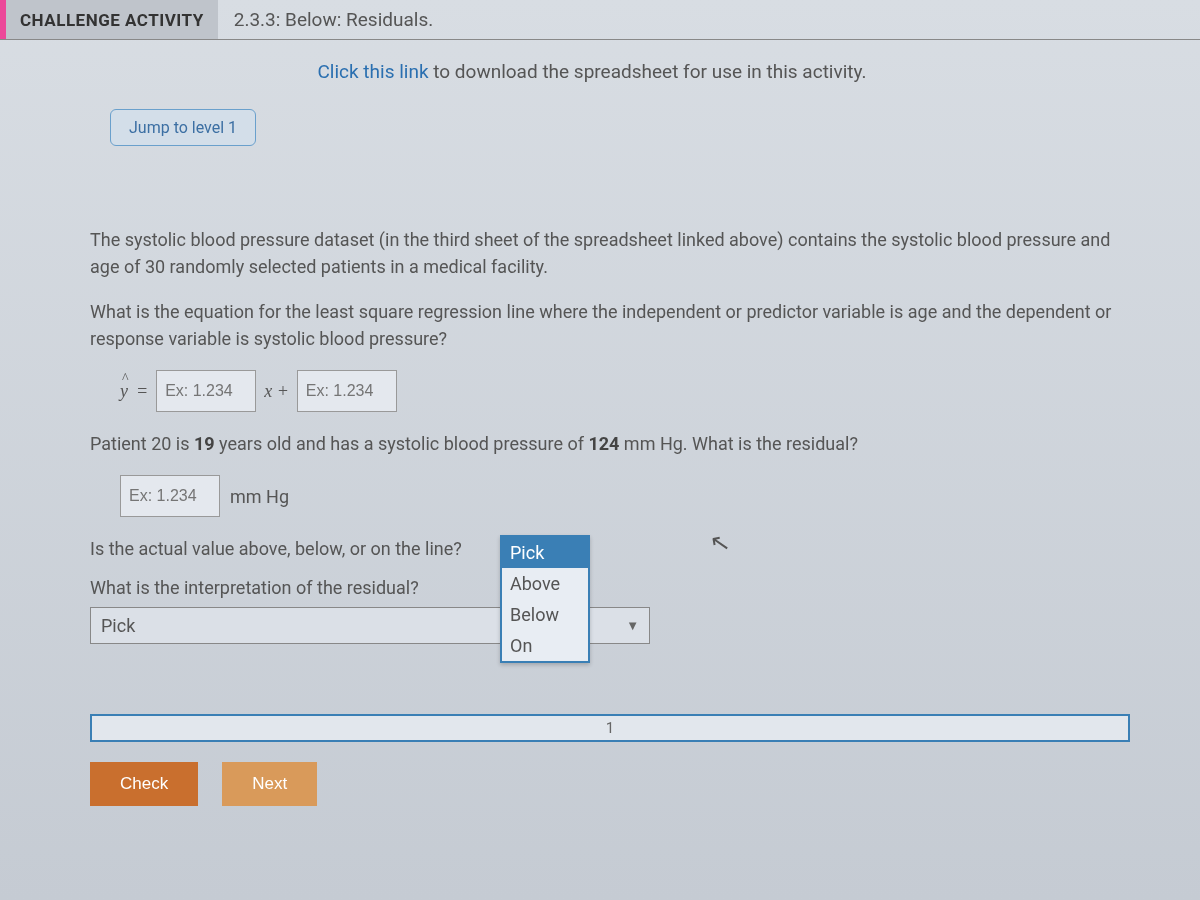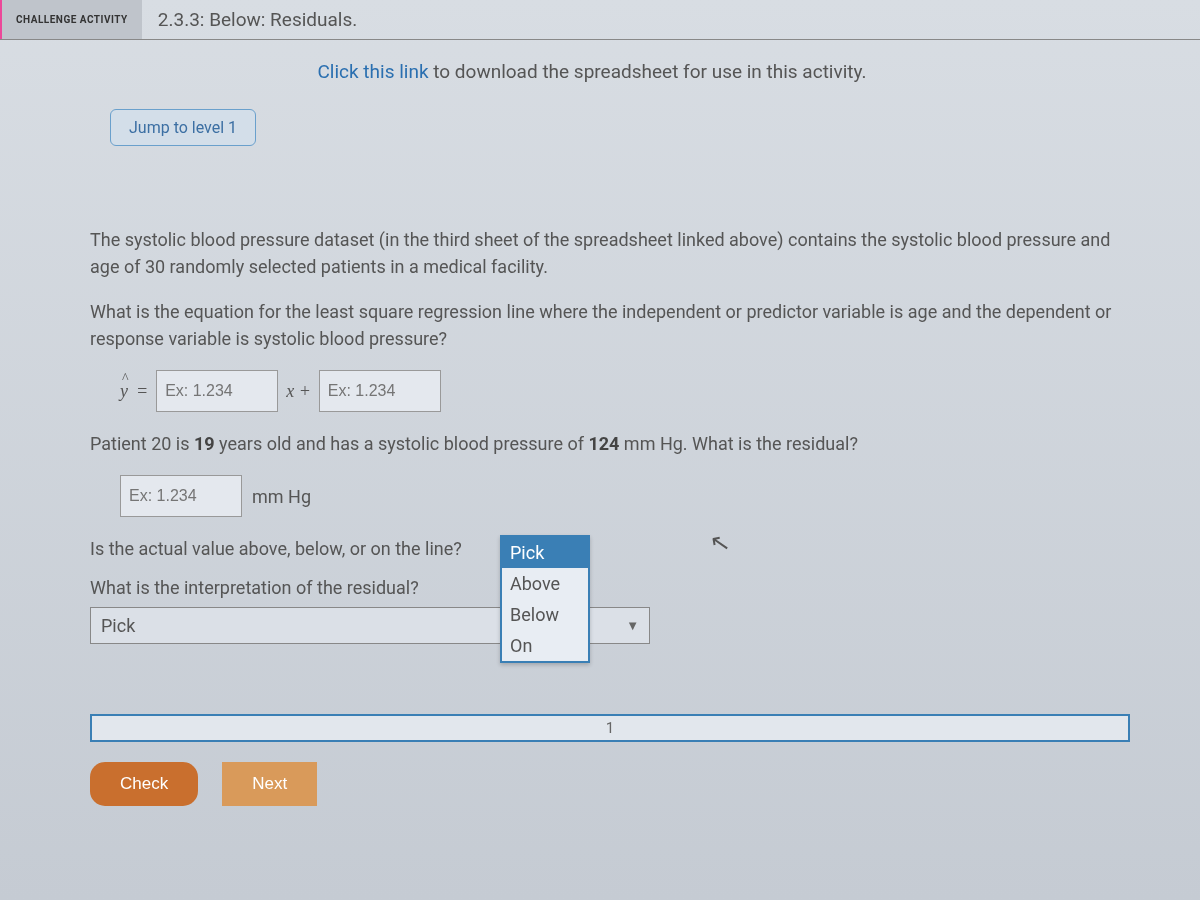--- a/index.html
+++ b/index.html
@@ -11,23 +11,23 @@
     overflow: hidden;
     color: #4a4a4a;
   }
   .header-row {
     display: flex;
     align-items: stretch;
     border-bottom: 1px solid #888;
   }
   .badge {
     background: #bfc4cb;
-    border-left: 2px solid #ec4899;
+    border-left: 6px solid #ec4899;
     padding: 6px 14px;
-    font-size: 10px;
+    font-size: 17px;
     font-weight: 700;
     letter-spacing: 0.5px;
     color: #333;
     display: flex;
     align-items: center;
   }
   .header-title {
     padding: 8px 16px;
     font-size: 19px;
     color: #555;
@@ -80,21 +80,21 @@
     left: 2px;
     font-size: 14px;
     font-style: normal;
   }
   input.text-input {
     border: 1px solid #999;
     background: #e4e8ee;
     padding: 11px 8px;
     font-size: 16px;
     color: #737373;
-    width: 122px;
+    width: 100px;
   }
   .residual-row {
     display: flex;
     align-items: center;
     gap: 10px;
     margin: 6px 0 18px 30px;
   }
   .qa-zone { position: relative; }
   .line-q {
     display: flex;
@@ -162,21 +162,21 @@
     gap: 24px;
     margin-top: 18px;
   }
   .btn {
     padding: 12px 30px;
     font-size: 17px;
     color: #fff;
     border: none;
     cursor: pointer;
   }
-  .btn-check { background: #c96f2e; border-radius: 15px; }
+  .btn-check { background: #c96f2e; }
   .btn-next  { background: #d99a5a; }
   .strong-num { font-weight: 700; color: #444; }
 </style>
 </head>
 <body>
 
 
 
 <div class="header-row">
   <div class="badge">CHALLENGE ACTIVITY</div>

